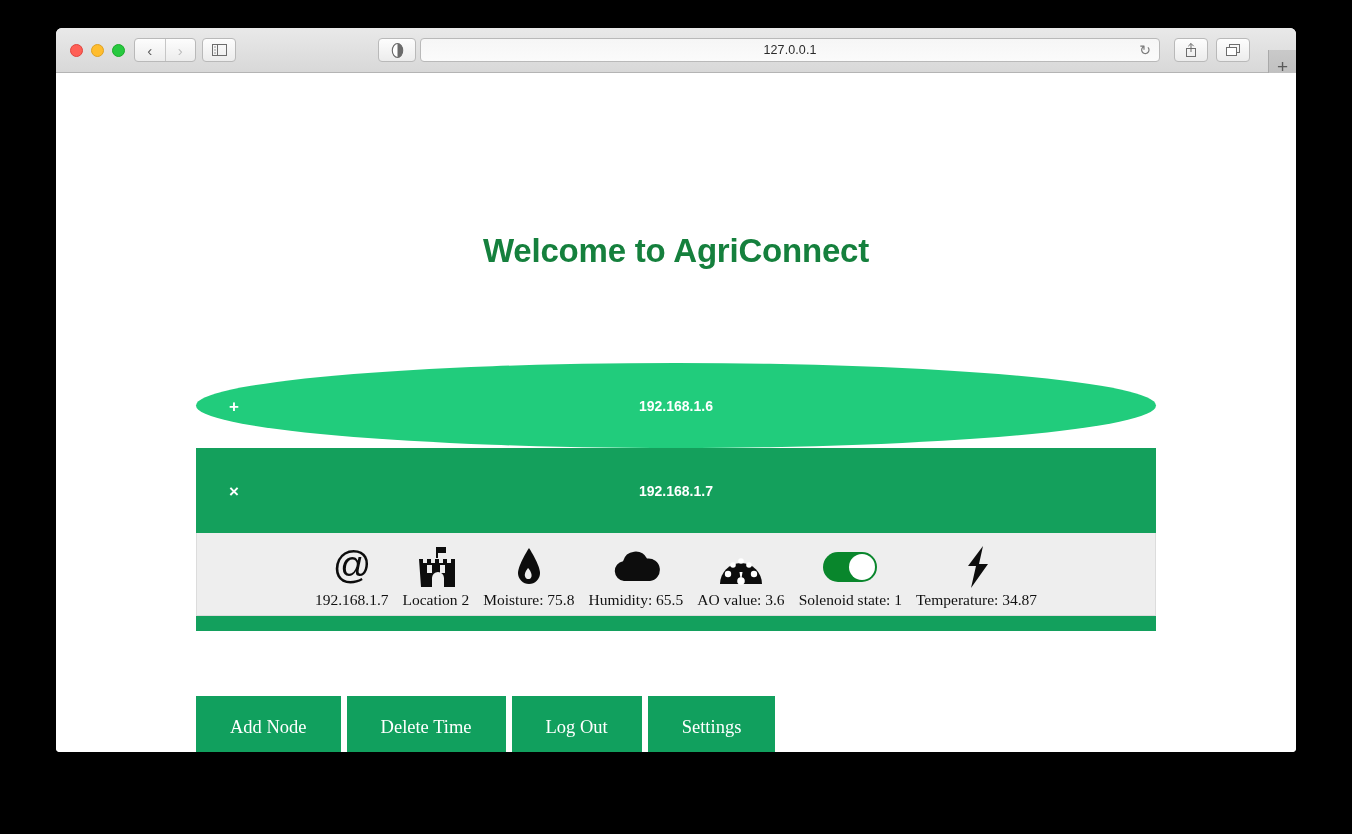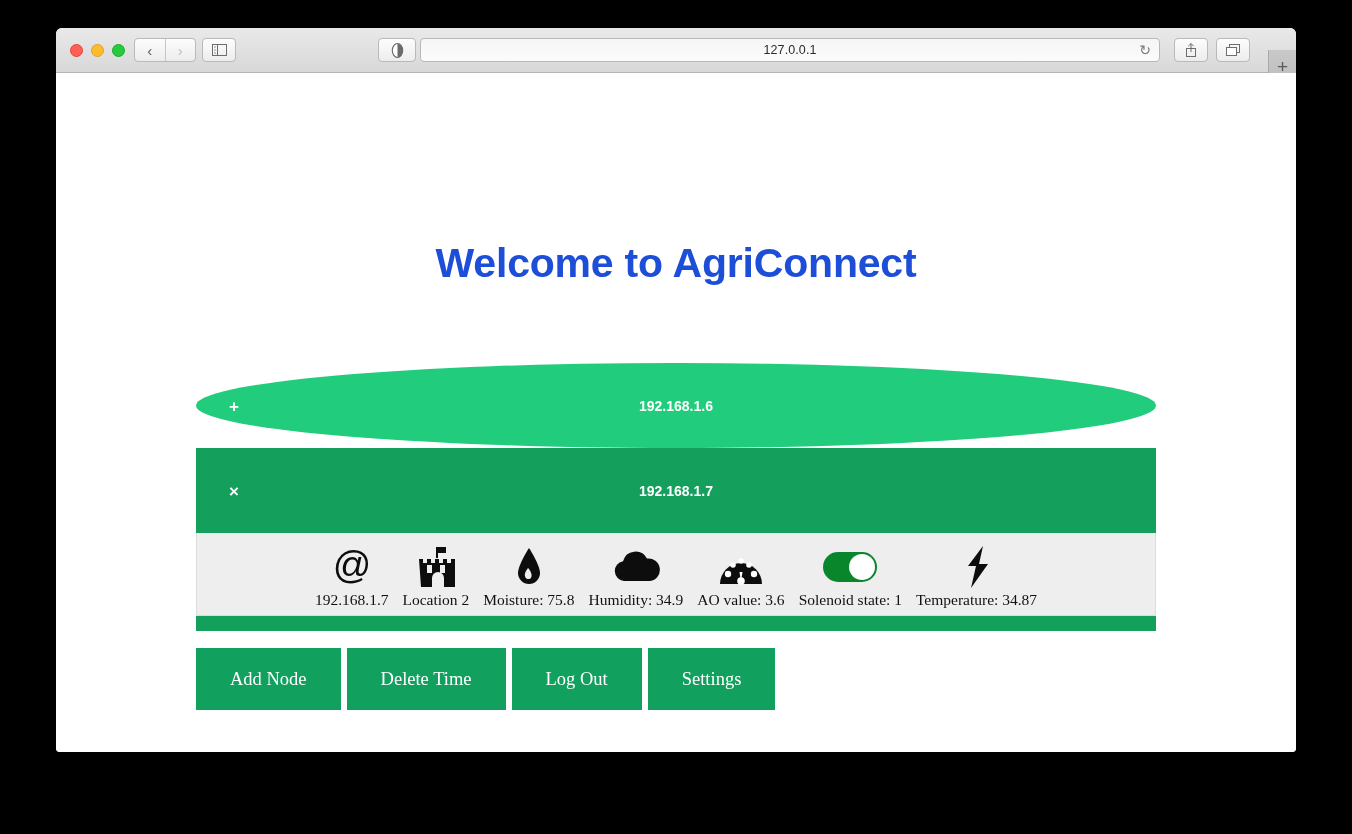--- a/index.html
+++ b/index.html
@@ -133,25 +133,24 @@
     position: relative;
     height: 679px;
     background: #ffffff;
   }
   .page-title {
     position: absolute;
     top: 159px;
     left: 0;
     right: 0;
     text-align: center;
-    font-size: 41px;
+    font-size: 33px;
     font-weight: bold;
-    color: #1d4ed8;
+    color: #15803d;
     letter-spacing: -0.2px;
-    margin-top: 8px;
   }
 
   
   .node-panel {
     position: absolute;
     left: 140px;
     top: 290px;
     width: 960px;
   }
   .node-row {
@@ -235,20 +234,21 @@
     font-family: "Liberation Serif", serif;
     font-size: 18.5px;
     border: none;
     height: 62px;
     display: flex;
     align-items: center;
     justify-content: center;
     padding: 0 34px;
     cursor: pointer;
     box-sizing: border-box;
+    margin-top: 48px;
   }
 
   
   .toggle {
     width: 54px;
     height: 30px;
     border-radius: 15px;
     background: #09862c;
     position: relative;
     display: block;
@@ -372,21 +372,21 @@
           </span>
           <span class="sensor-label">Moisture: 75.8</span>
         </div>
 
         <div class="sensor-item">
           <span class="sensor-icon">
             <svg width="50" height="36" viewBox="0 0 50 36">
               <path d="M13 32 a10 10 0 0 1 -1 -19.8 A13 13 0 0 1 36 9.5 a9 9 0 0 1 3 22.5 Z" fill="#0d0d0d"></path>
             </svg>
           </span>
-          <span class="sensor-label">Humidity: 34.9</span>
+          <span class="sensor-label">Humidity: 65.5</span>
         </div>
 
         <div class="sensor-item">
           <span class="sensor-icon">
             <svg width="46" height="38" viewBox="0 0 46 38">
               <path d="M2 36 a21 21 0 0 1 42 0 Z" fill="#0d0d0d"></path>
               <circle cx="10" cy="26" r="3.2" fill="#ffffff"></circle>
               <circle cx="15" cy="17" r="2.8" fill="#ffffff"></circle>
               <circle cx="23" cy="13" r="2.8" fill="#ffffff"></circle>
               <circle cx="31" cy="17" r="2.8" fill="#ffffff"></circle>

